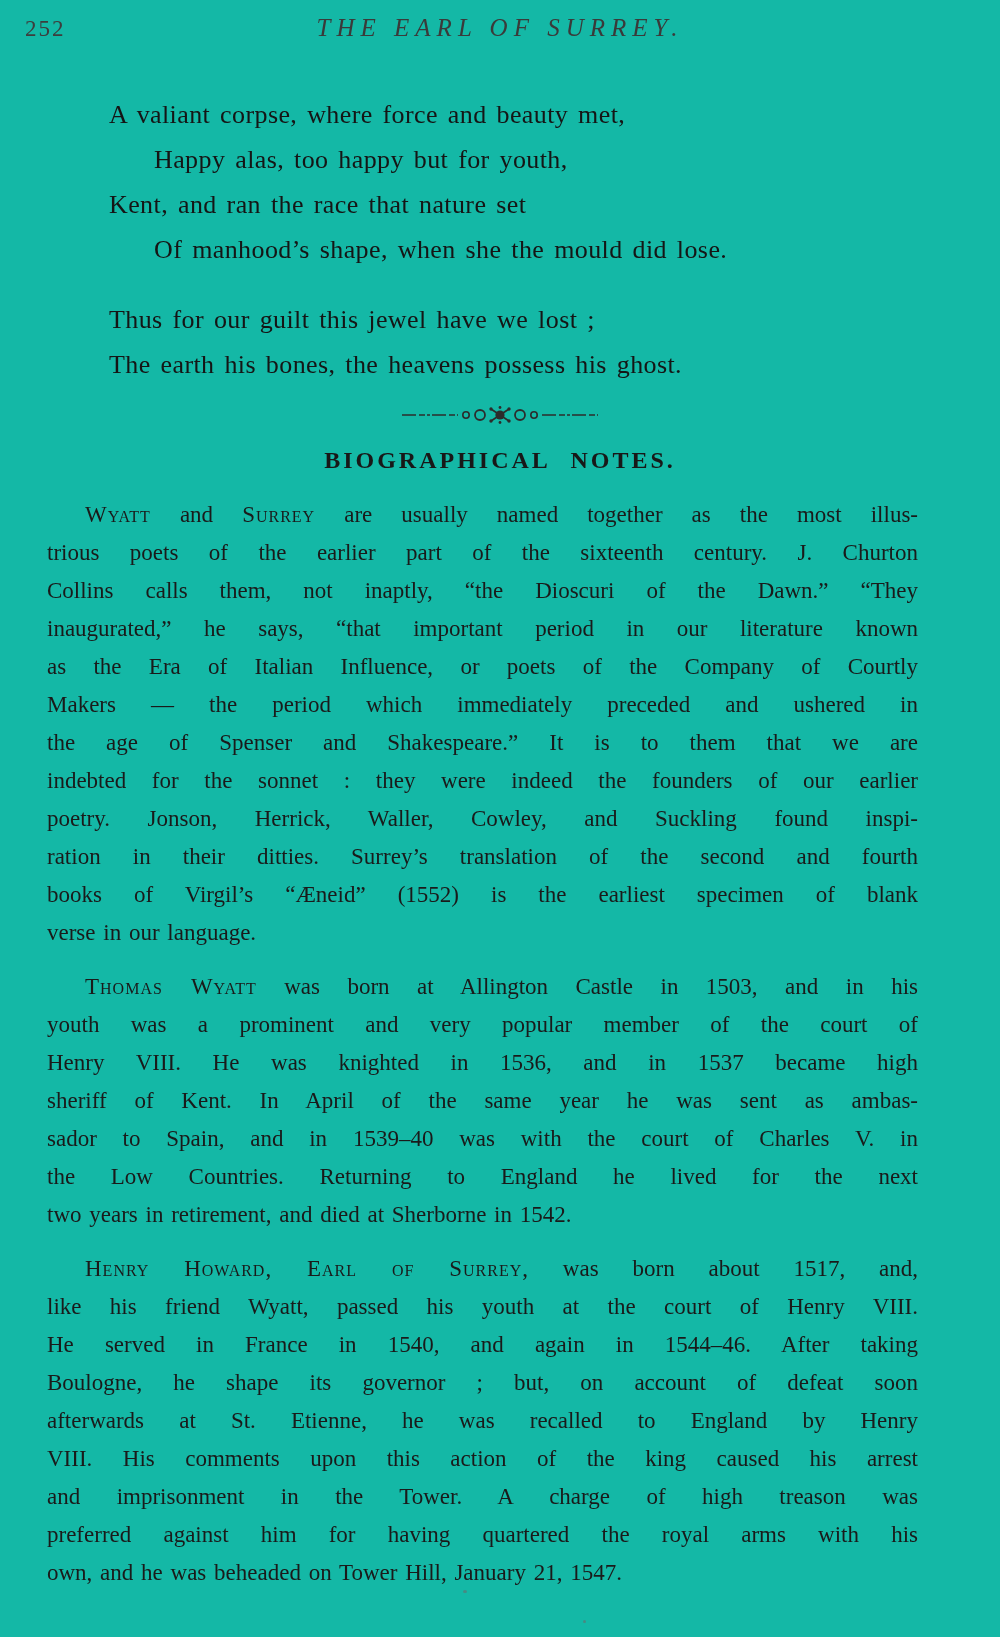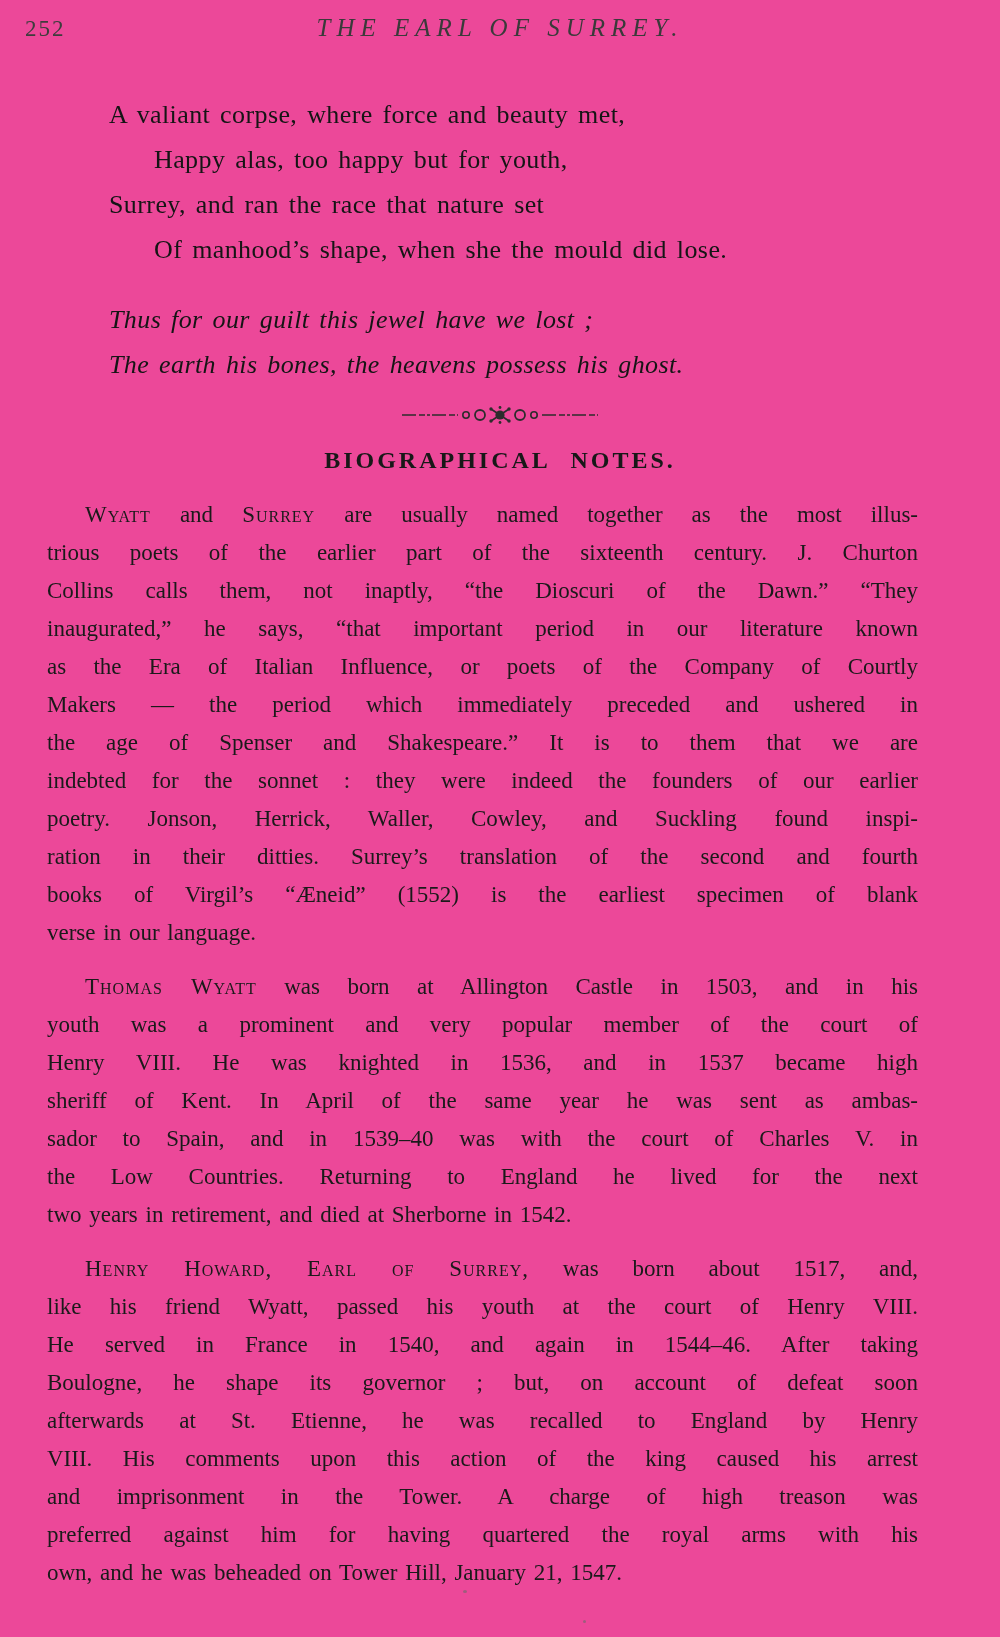--- a/index.html
+++ b/index.html
@@ -1,40 +1,40 @@
 <!DOCTYPE html>
 <html><head>
 <meta charset="utf-8">
 <style>
   html,body{margin:0;padding:0;background:#e8e6e0;}
   .page{
     position:relative;
     width:1000px;height:1637px;
     margin:0 auto;
-    background:#ec4899;
+    background:#14b8a6;
     color:#1b1b1b;
     font-family:"Liberation Serif", serif;
     overflow:hidden;
   }
   
   .running-head{position:absolute;top:12px;left:0;width:100%;height:44px;}
   .page-number{
     position:absolute;left:25px;top:4px;
     font-size:23px;letter-spacing:2px;color:#3d3d3d;
   }
   .running-title{
     display:block;text-align:center;
     font-style:italic;font-size:25px;letter-spacing:6px;
     color:#3a3a3a;padding-top:2px;
   }
   
   .poem{position:absolute;left:85px;top:92px;width:860px;font-size:26px;line-height:45px;letter-spacing:0.4px;word-spacing:3px;color:#151515;margin-left:24px;}
   .pline{white-space:nowrap;}
   .pline.indent{padding-left:45px;}
-  .stanza2{margin-top:25px;font-style:italic;}
+  .stanza2{margin-top:25px;}
   
   .ornament{position:absolute;top:403px;left:0;width:100%;text-align:center;color:#2a2a2a;}
   
   .section-heading{
     position:absolute;top:447px;left:0;width:100%;
     margin:0;text-align:center;
     font-size:24px;font-weight:bold;letter-spacing:3px;word-spacing:12px;
     color:#181818;
   }
   
@@ -60,21 +60,21 @@
 
   <div class="running-head">
     <span class="page-number">252</span>
     <span class="running-title">THE EARL OF SURREY.</span>
   </div>
 
   <div class="poem">
     <div class="stanza1">
       <div class="pline">A valiant corpse, where force and beauty met,</div>
       <div class="pline indent">Happy alas, too happy but for youth,</div>
-      <div class="pline">Surrey, and ran the race that nature set</div>
+      <div class="pline">Kent, and ran the race that nature set</div>
       <div class="pline indent">Of manhood’s shape, when she the mould did lose.</div>
     </div>
     <div class="stanza2">
       <div class="pline">Thus for our guilt this jewel have we lost ;</div>
       <div class="pline">The earth his bones, the heavens possess his ghost.</div>
     </div>
   </div>
 
   <div class="ornament">
     <svg viewBox="0 0 200 22" width="200" height="22" aria-hidden="true">

